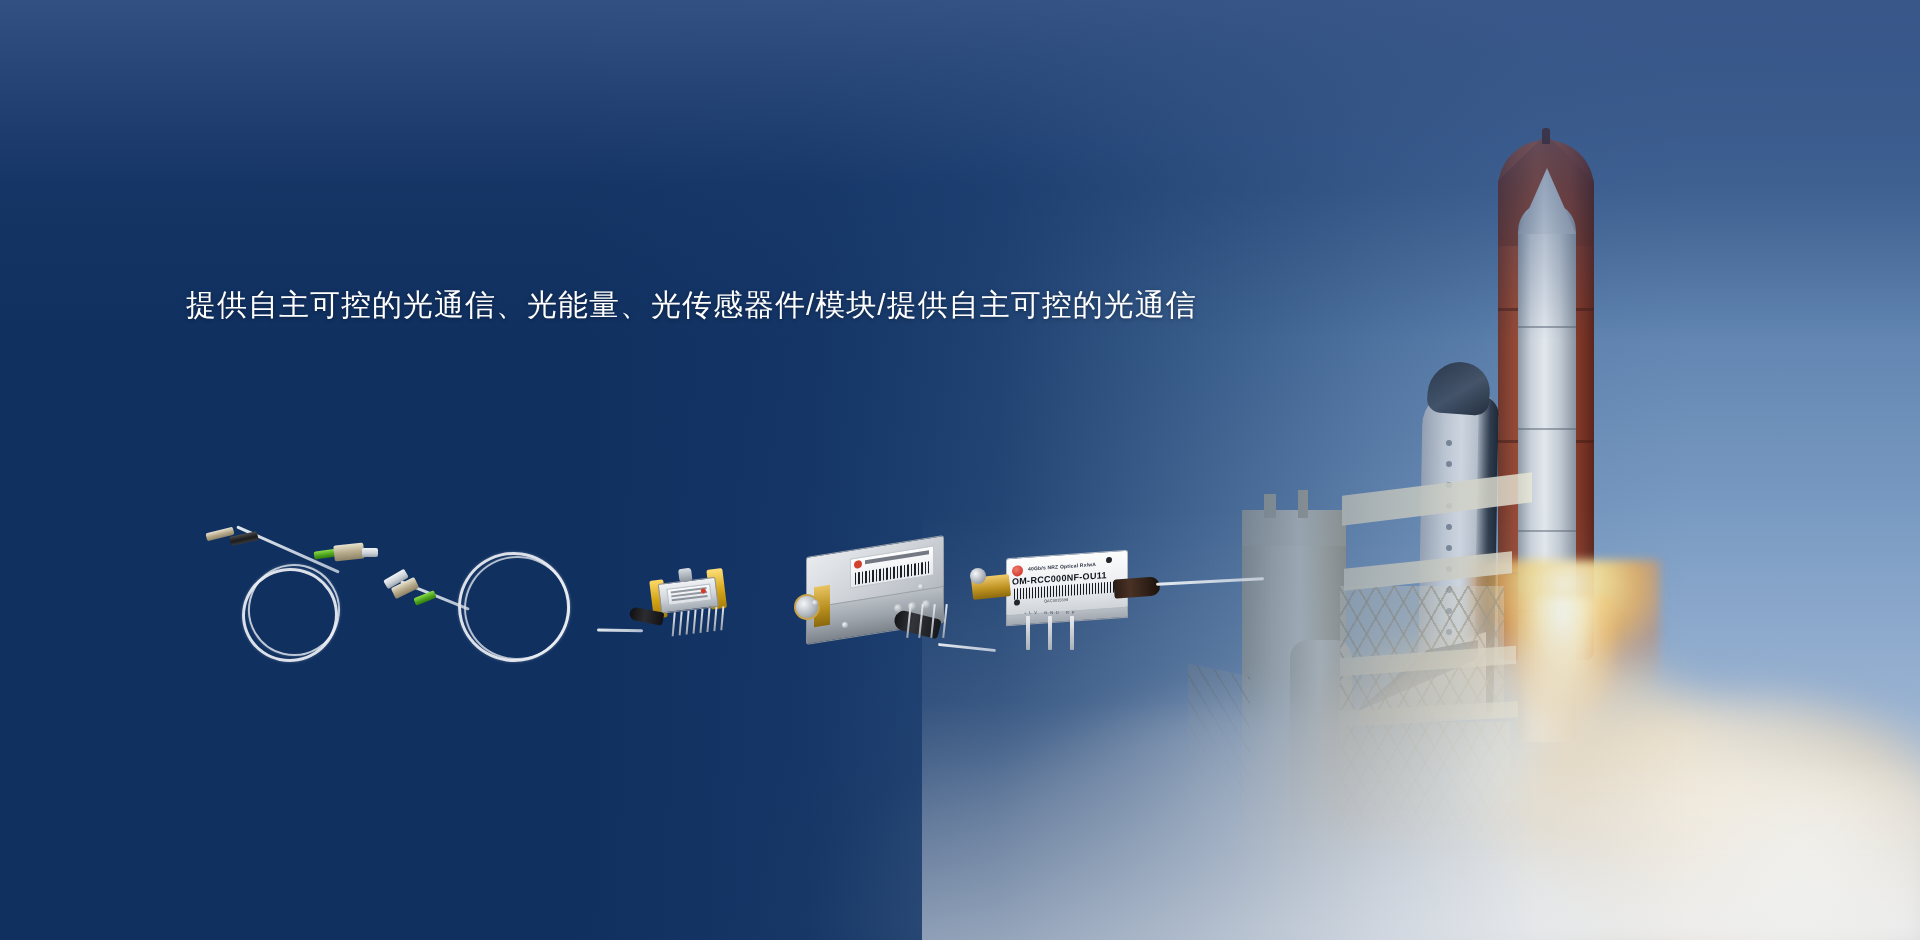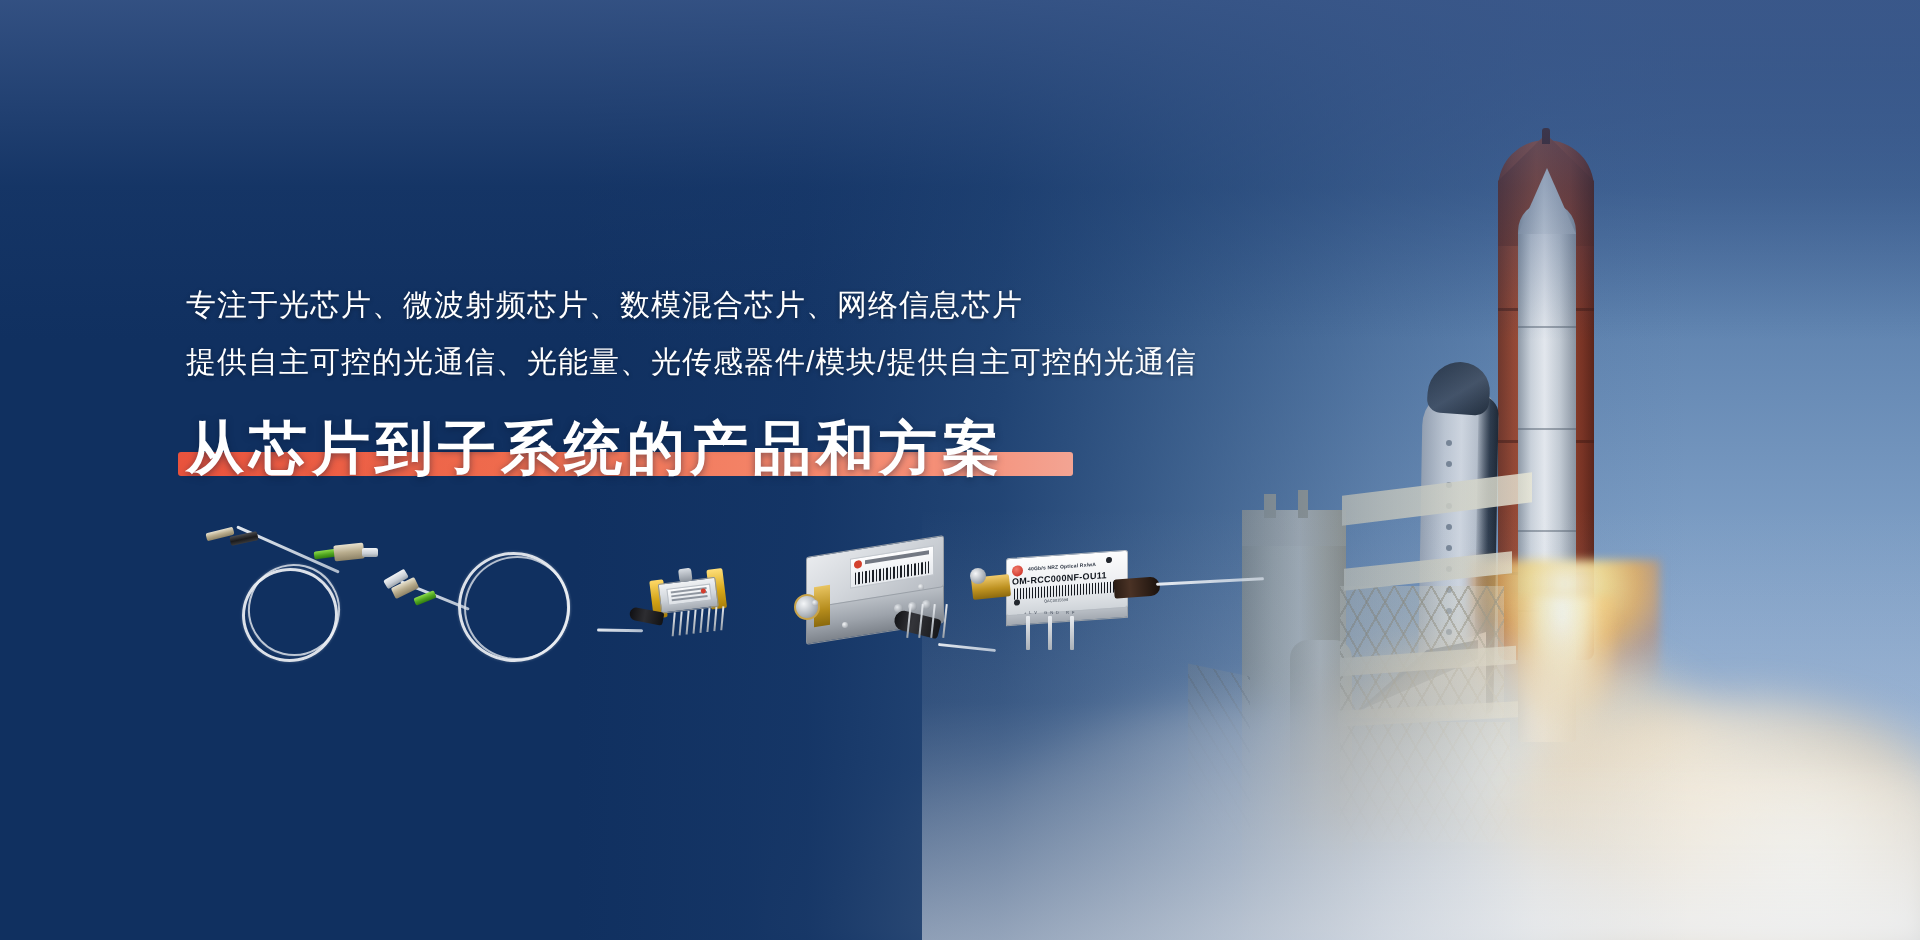--- a/index.html
+++ b/index.html
@@ -463,27 +463,22 @@
   <div class="smoke s4"></div>
   <div class="smoke s5"></div>
   <div class="smoke s6"></div>
   <div class="ground-haze"></div>
 
   <div class="navy-wash"></div>
   <div class="navy-top"></div>
   <div class="sky-bottom-haze"></div>
 
   <div class="copy">
-    <div class="sub">专注于光芯片、微波射频芯片、数模混合芯片、网络信息芯片</div>
     <div class="sub">提供自主可控的光通信、光能量、光传感器件/模块/提供自主可控的光通信</div>
 
-    <div class="headline-wrap">
-      <div class="headline-bar"></div>
-      <div class="headline">从芯片到子系统的产品和方案</div>
-    </div>
   </div>
 
   <div class="products">
 
     <div>
       <div class="coil coil-a"></div>
       <div class="coil coil-a2"></div>
       <div class="lead" style="left:46px; top:24px; width:112px; transform:rotate(24deg);"></div>
       <div class="ferrule ferr-metal" style="left:20px; top:6px; width:28px; height:8px; transform:rotate(-14deg);"></div>
       <div class="ferrule ferr-black" style="left:44px; top:10px; width:28px; height:9px; transform:rotate(-12deg);"></div>

